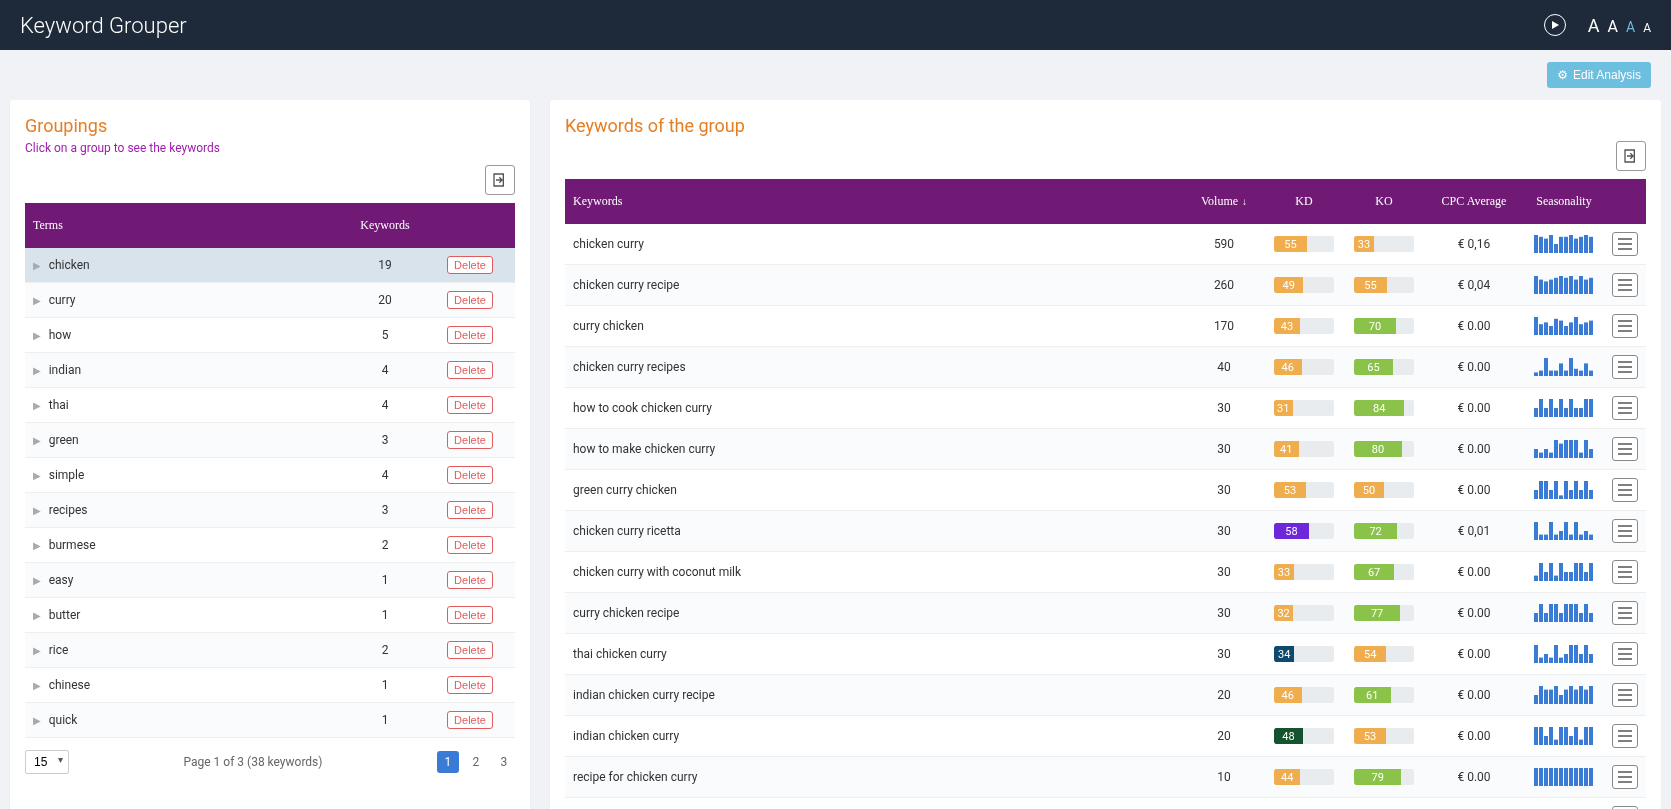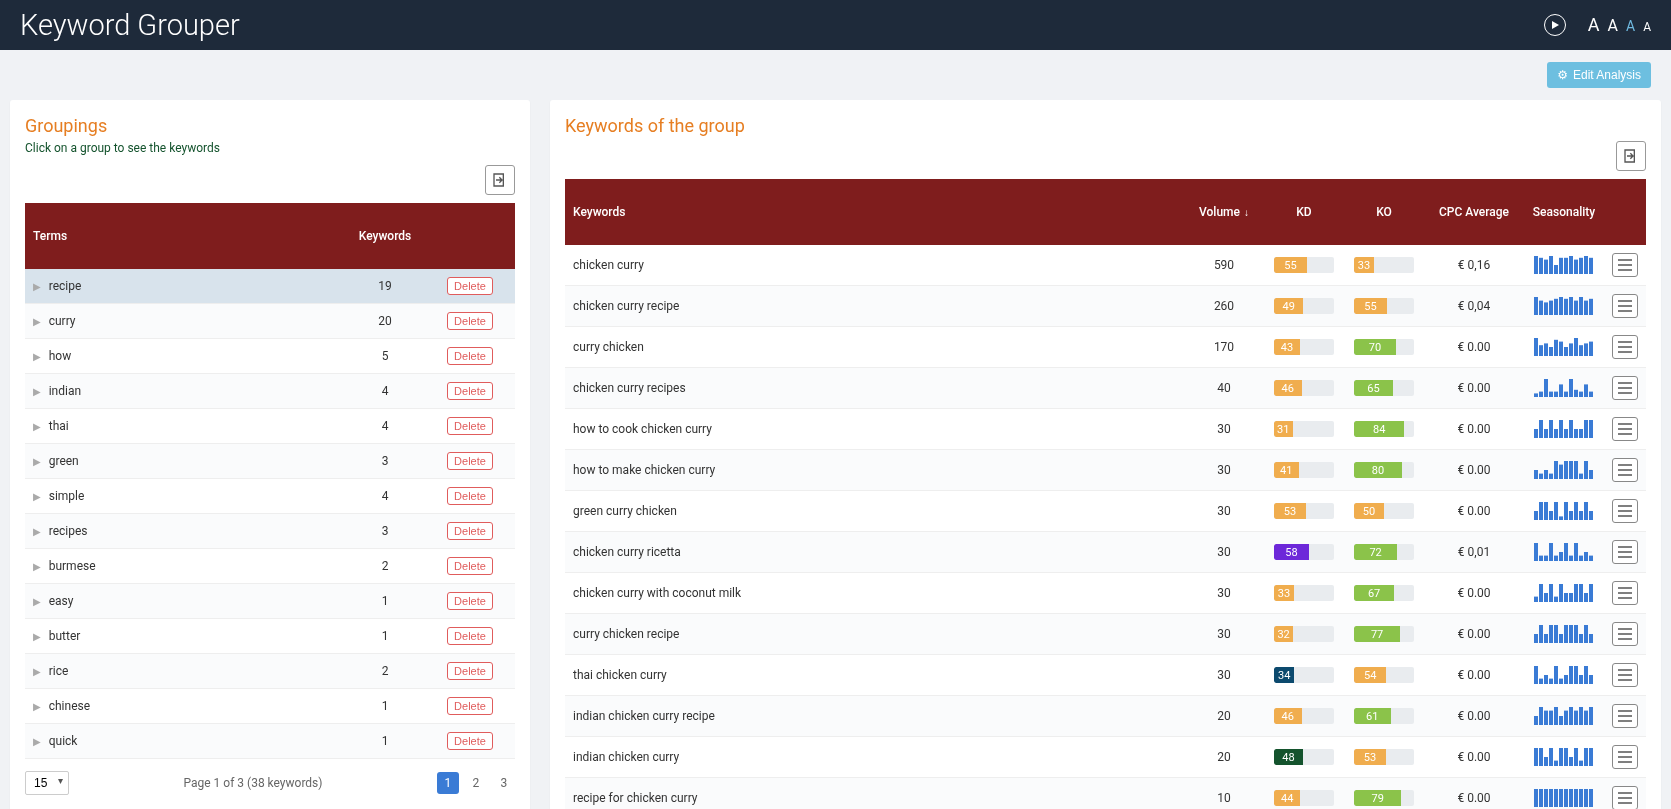--- a/index.html
+++ b/index.html
@@ -1,41 +1,41 @@
 <!DOCTYPE html>
 <html><head>
 <meta charset="utf-8">
 <style>
 * { box-sizing: border-box; margin: 0; padding: 0; }
 body { font-family: -apple-system, BlinkMacSystemFont, "Segoe UI", Roboto, Helvetica, Arial, sans-serif; background: #f0f2f5; color: #333; }
 
 .topbar { background: #1e2a3a; color: #fff; height: 50px; display: flex; align-items: center; justify-content: space-between; padding: 0 20px; }
-.topbar h1 { font-size: 29px; font-weight: 300; }
-.topbar-right { display: flex; align-items: flex-start; gap: 14px; }
+.topbar h1 { font-size: 22px; font-weight: 300; }
+.topbar-right { display: flex; align-items: center; gap: 14px; }
 .play-icon { width: 22px; height: 22px; border: 1.5px solid #fff; border-radius: 50%; display: flex; align-items: center; justify-content: center; }
 .play-icon::after { content: ""; border-left: 7px solid #fff; border-top: 4px solid transparent; border-bottom: 4px solid transparent; margin-left: 2px; }
 .font-a { color: #fff; cursor: pointer; }
 .font-a.active { color: #6fb8de; }
 
 .toolbar { display: flex; justify-content: flex-end; padding: 12px 20px; }
 .btn-edit { background: #6dbfe0; color: #fff; border: none; padding: 6px 10px; border-radius: 3px; font-size: 12px; cursor: pointer; display: flex; align-items: center; gap: 5px; }
 
 .layout { display: flex; gap: 20px; padding: 0 10px 20px 10px; }
 .panel { background: #fff; border-radius: 3px; padding: 15px; box-shadow: 0 1px 2px rgba(0,0,0,0.05); }
 .panel-left { width: 520px; flex-shrink: 0; }
 .panel-right { flex: 1; }
 
 .panel-title { color: #e67e22; font-size: 18px; font-weight: 400; margin-bottom: 5px; }
-.panel-sub { color: #14532d; font-size: 12px; margin-bottom: 10px; }
+.panel-sub { color: #a21caf; font-size: 12px; margin-bottom: 10px; }
 
 .export-row { display: flex; justify-content: flex-end; margin-bottom: 8px; }
 .btn-export { width: 30px; height: 30px; border: 1px solid #999; border-radius: 3px; background: #fff; display: flex; align-items: center; justify-content: center; cursor: pointer; }
 
 table { width: 100%; border-collapse: collapse; font-size: 12px; }
-thead th { background: #7f1d1d; color: #fff; font-weight: 500; padding: 26px 8px; text-align: left; }
+thead th { background: #701a75; color: #fff; font-weight: 500; padding: 15px 8px; text-align: left; font-family: Liberation Serif, serif; }
 thead th.center { text-align: center; }
 tbody td { padding: 8px; border-bottom: 1px solid #eee; }
 tbody tr:nth-child(even) { background: #fafbfc; }
 tbody tr.selected { background: #d8e3ec !important; }
 
 .expand-caret { color: #aaa; margin-right: 8px; font-size: 10px; }
 .btn-delete { border: 1px solid #e05c5c; color: #e05c5c; background: #fff; border-radius: 3px; padding: 2px 6px; font-size: 11px; cursor: pointer; }
 
 .td-center { text-align: center; }
 
@@ -87,21 +87,21 @@
     <table>
       <thead>
         <tr>
           <th>Terms</th>
           <th class="center" style="width:80px">Keywords</th>
           <th style="width:90px"></th>
         </tr>
       </thead>
       <tbody id="group-body">
           <tr class="selected">
-    <td><span class="expand-caret">▶</span><span>recipe</span></td>
+    <td><span class="expand-caret">▶</span><span>chicken</span></td>
     <td class="td-center">19</td>
     <td class="td-center"><button class="btn-delete">Delete</button></td>
           </tr>
           <tr>
     <td><span class="expand-caret">▶</span><span>curry</span></td>
     <td class="td-center">20</td>
     <td class="td-center"><button class="btn-delete">Delete</button></td>
           </tr>
           <tr>
     <td><span class="expand-caret">▶</span><span>how</span></td>

